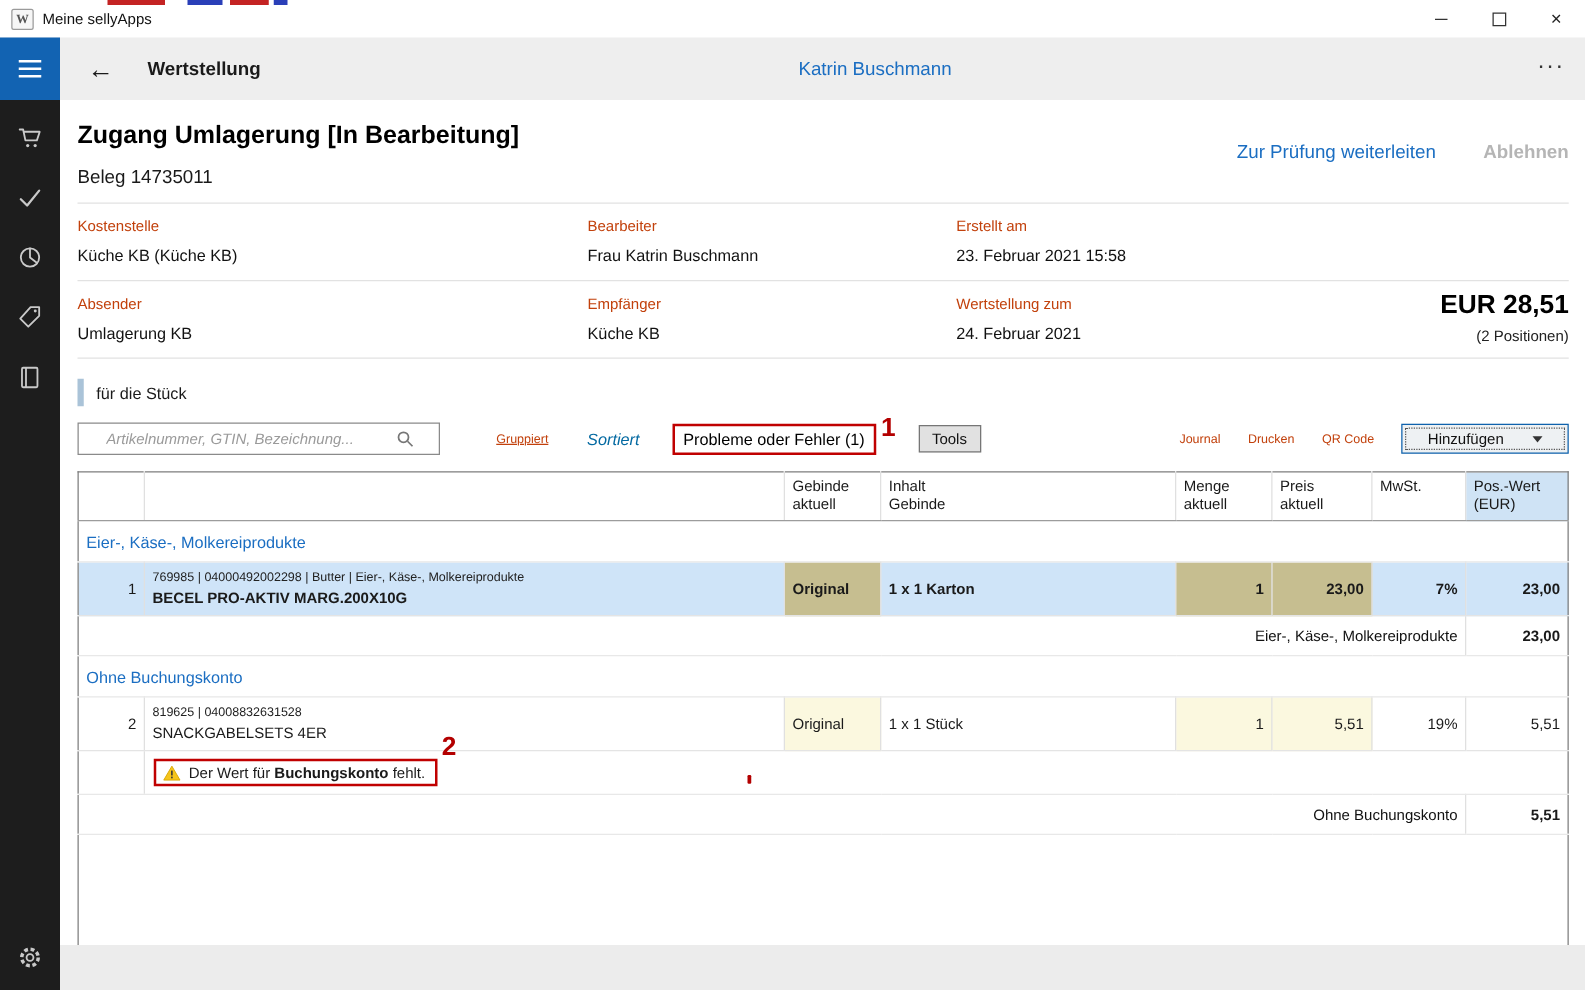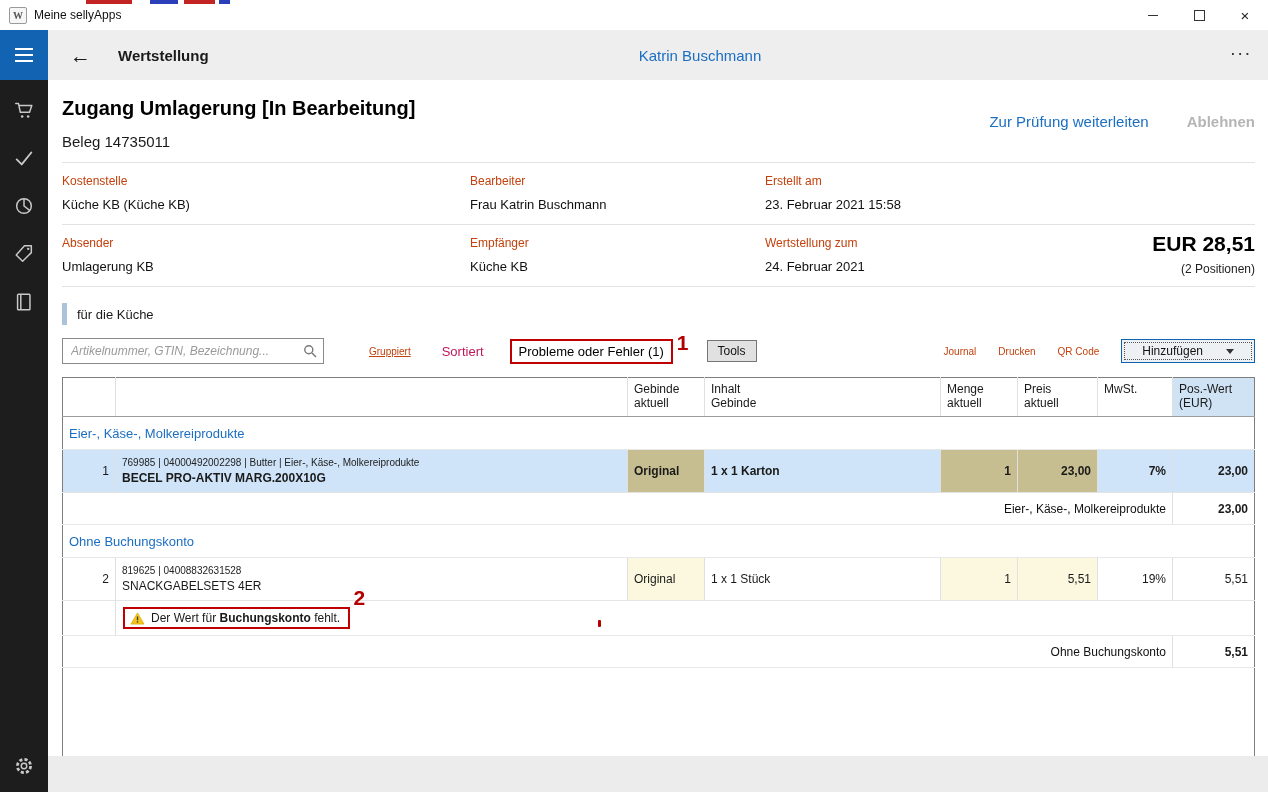--- a/index.html
+++ b/index.html
@@ -53,26 +53,26 @@
   .total-block{position:absolute;right:14px;top:6px;text-align:right;}
   .total-amount{font-size:21px;font-weight:bold;color:#000;line-height:25px;}
   .total-pos{margin-top:6px;font-size:12px;color:#222;}
 
   .note{display:flex;align-items:center;margin:16px 14px 0;height:22px;}
   .note-bar{width:5px;height:22px;background:#aac3d8;margin-right:10px;}
   .note-text{font-size:13px;color:#1a1a1a;}
 
   
   .toolbar{display:flex;align-items:center;margin:13px 14px 0;height:26px;}
-  .search{display:flex;align-items:center;width:248px;height:24px;border:1px solid #8a8a8a;background:#fff;padding:0 6px;}
+  .search{display:flex;align-items:center;width:248px;height:24px;border:1px solid #8a8a8a;background:#fff;padding:0 20px;}
   .search input{flex:1;min-width:0;border:none;outline:none;font-family:inherit;font-size:12px;font-style:italic;color:#555;background:transparent;}
   .search input::placeholder{color:#9a9a9a;font-style:italic;}
   .tb-link{color:#c2410c;font-size:10px;cursor:pointer;white-space:nowrap;}
   .grouped{margin-left:45px;text-decoration:underline;}
-  .sorted{margin-left:31px;font-size:13px;color:#be185d;cursor:pointer;}
+  .sorted{margin-left:31px;font-size:13px;color:#0369a1;cursor:pointer;font-style:italic;}
   .anno-box{margin-left:26px;border:2px solid #c00000;padding:3px 7px;font-size:13px;color:#000;white-space:nowrap;}
   .anno-num{color:#b30000;font-size:21px;font-weight:bold;line-height:1;}
   .anno-num.one{display:inline-block;margin-left:4px;transform:translateY(-9px);}
   .btn-tools{margin-left:18px;background:#e1e1e1;border:1px solid #767676;padding:3px 10px;font-family:inherit;font-size:12px;color:#111;cursor:pointer;}
   .tb-right{margin-left:auto;display:flex;align-items:center;gap:22px;}
   .btn-add{display:flex;align-items:center;gap:23px;background:#eef1f3;border:1px solid #0f62ad;outline:1px dotted #555;outline-offset:-4px;padding:4px 20px;font-family:inherit;font-size:12px;color:#111;cursor:pointer;justify-content:space-between;}
   .chev{width:0;height:0;border-left:4px solid transparent;border-right:4px solid transparent;border-top:5px solid #333;}
 
   
   table.pos{border-collapse:collapse;table-layout:fixed;width:1192px;margin:13px 14px 0;border:1px solid #7e7e7e;font-size:12px;}
@@ -229,21 +229,21 @@
         <div class="total-block">
           <div class="total-amount">EUR 28,51</div>
           <div class="total-pos">(2 Positionen)</div>
         </div>
       </div>
 
       <div class="rule"></div>
 
       <div class="note">
         <span class="note-bar"></span>
-        <span class="note-text">für die Küche</span>
+        <span class="note-text">für die Stück</span>
       </div>
 
       <div class="toolbar">
         <div class="search">
           <input type="text" placeholder="Artikelnummer, GTIN, Bezeichnung..." style="">
           <svg width="14" height="14" viewBox="0 0 14 14">
               <circle cx="5.8" cy="5.8" r="4" fill="none" stroke="#777" stroke-width="1.4"></circle>
               <line x1="9" y1="9" x2="13" y2="13" stroke="#777" stroke-width="1.4"></line>
             </svg>
         </div>

